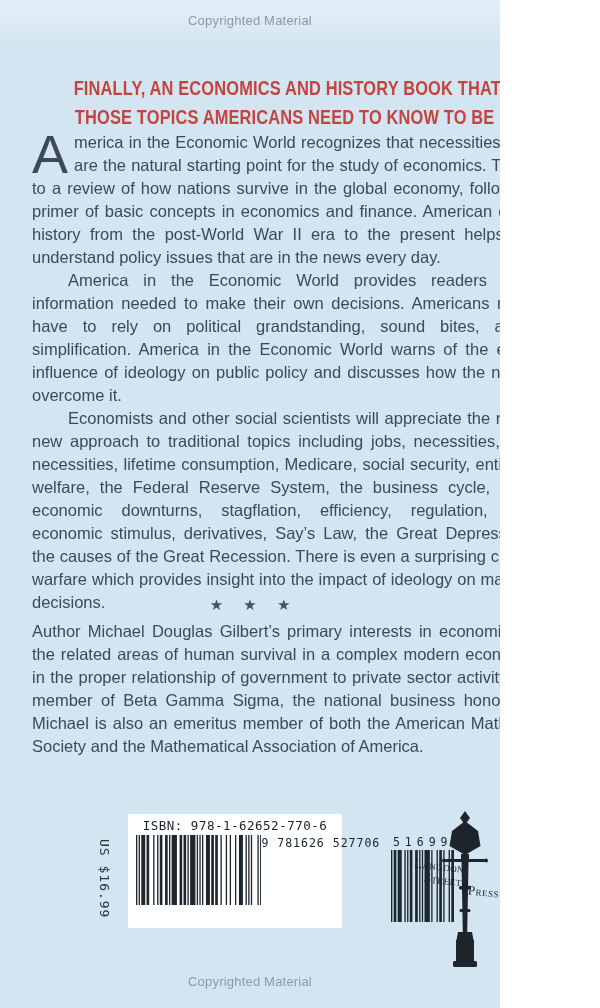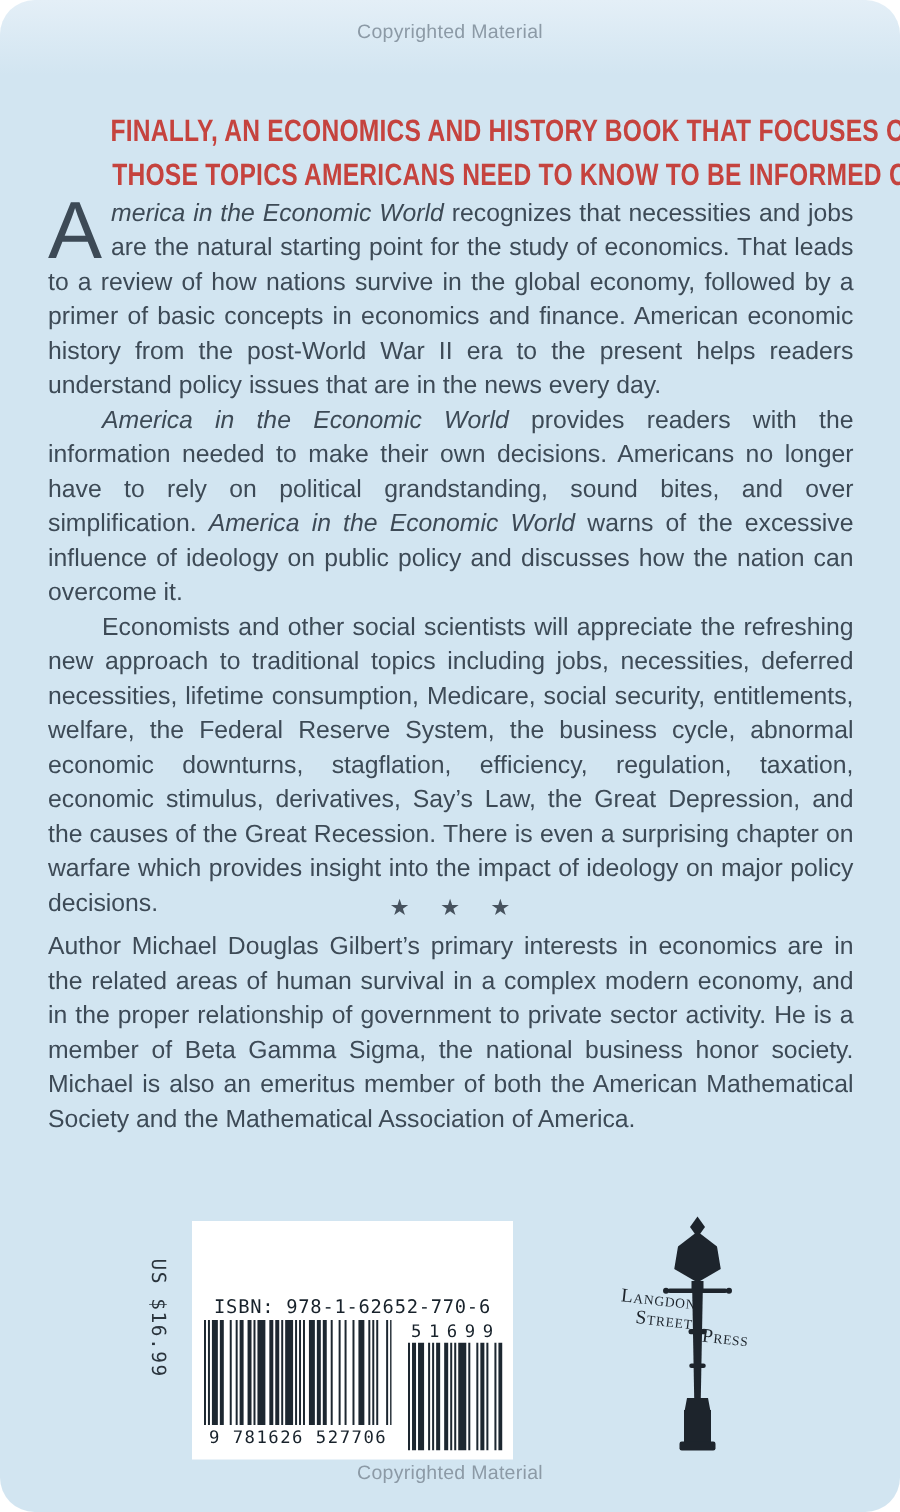--- a/index.html
+++ b/index.html
@@ -1,21 +1,20 @@
 <!DOCTYPE html>
 <html><head>
 <meta charset="utf-8">
 <style>
   html,body{margin:0;padding:0;}
   body{width:600px;height:1008px;font-family:"Liberation Sans",sans-serif;}
   .cover{
-    position:relative;width:600px;height:1008px;overflow:hidden;
+    position:relative;width:500px;height:1008px;overflow:hidden;
     background:linear-gradient(180deg,#e4eff7 0px,#d2e5f1 50px,#d2e5f1 100%);
     color:#3d4a56;
-    border-radius:23px;
   }
   .copyright{
     position:absolute;left:0;right:0;text-align:center;
     color:#8c9aa6;font-size:13px;letter-spacing:.2px;
   }
   .copyright.top{top:13px;}
   .copyright.bottom{top:974px;}
 
   .headline{position:absolute;top:74px;left:0;right:0;}
   .hl-line{text-align:center;line-height:27px;}
@@ -23,21 +22,21 @@
     display:inline-block;white-space:nowrap;
     font-weight:700;font-size:20.5px;letter-spacing:.2px;
     color:#c5433e;transform:scaleX(.8);transform-origin:center;
   }
 
   .synopsis{position:absolute;top:131px;left:32px;width:537px;}
   .para{
     margin:0;font-size:16.5px;line-height:23px;text-align:justify;
     color:#3d4a56;
   }
-  .para .booktitle{font-style:italic;}
+  .para .booktitle{}
   .para.indent{text-indent:36px;}
   .dropcap{
     float:left;font-size:54px;line-height:42px;
     padding:2px 6px 0 0;color:#3d4a56;
   }
 
   .stars{
     position:absolute;top:596px;left:0;right:0;text-align:center;
     font-size:15px;color:#46525e;word-spacing:16px;
   }
@@ -49,24 +48,24 @@
     writing-mode:vertical-rl;text-orientation:mixed;
     font-family:"DejaVu Sans Mono",monospace;font-size:13px;color:#2a343d;
     letter-spacing:1px;
   }
   .barcode-box{
     position:absolute;left:128px;top:9px;width:214px;
     background:#ffffff;box-sizing:border-box;padding:4px 8px 6px;
   }
   .isbn-label{
     font-family:"DejaVu Sans Mono",monospace;font-size:12.5px;
-    color:#18222b;text-align:center;letter-spacing:.5px;white-space:nowrap;margin-top:45px;
+    color:#18222b;text-align:center;letter-spacing:.5px;white-space:nowrap;
   }
   .bars-row{display:flex;gap:11px;margin-top:2px;align-items:flex-start;}
-  .main-code{display:flex;flex-direction:column;}
+  .main-code{display:flex;flex-direction:row;}
   .main-digits{
     font-family:"DejaVu Sans Mono",monospace;font-size:11.5px;color:#18222b;
     letter-spacing:1px;white-space:nowrap;margin-top:1px;text-align:center;
   }
   .supp-code{display:flex;flex-direction:column;}
   .supp-digits{
     font-family:"DejaVu Sans Mono",monospace;font-size:11.5px;color:#18222b;
     letter-spacing:5px;white-space:nowrap;text-align:center;margin-bottom:1px;
   }
   .publisher-logo{position:absolute;left:410px;top:5px;width:135px;height:160px;}

